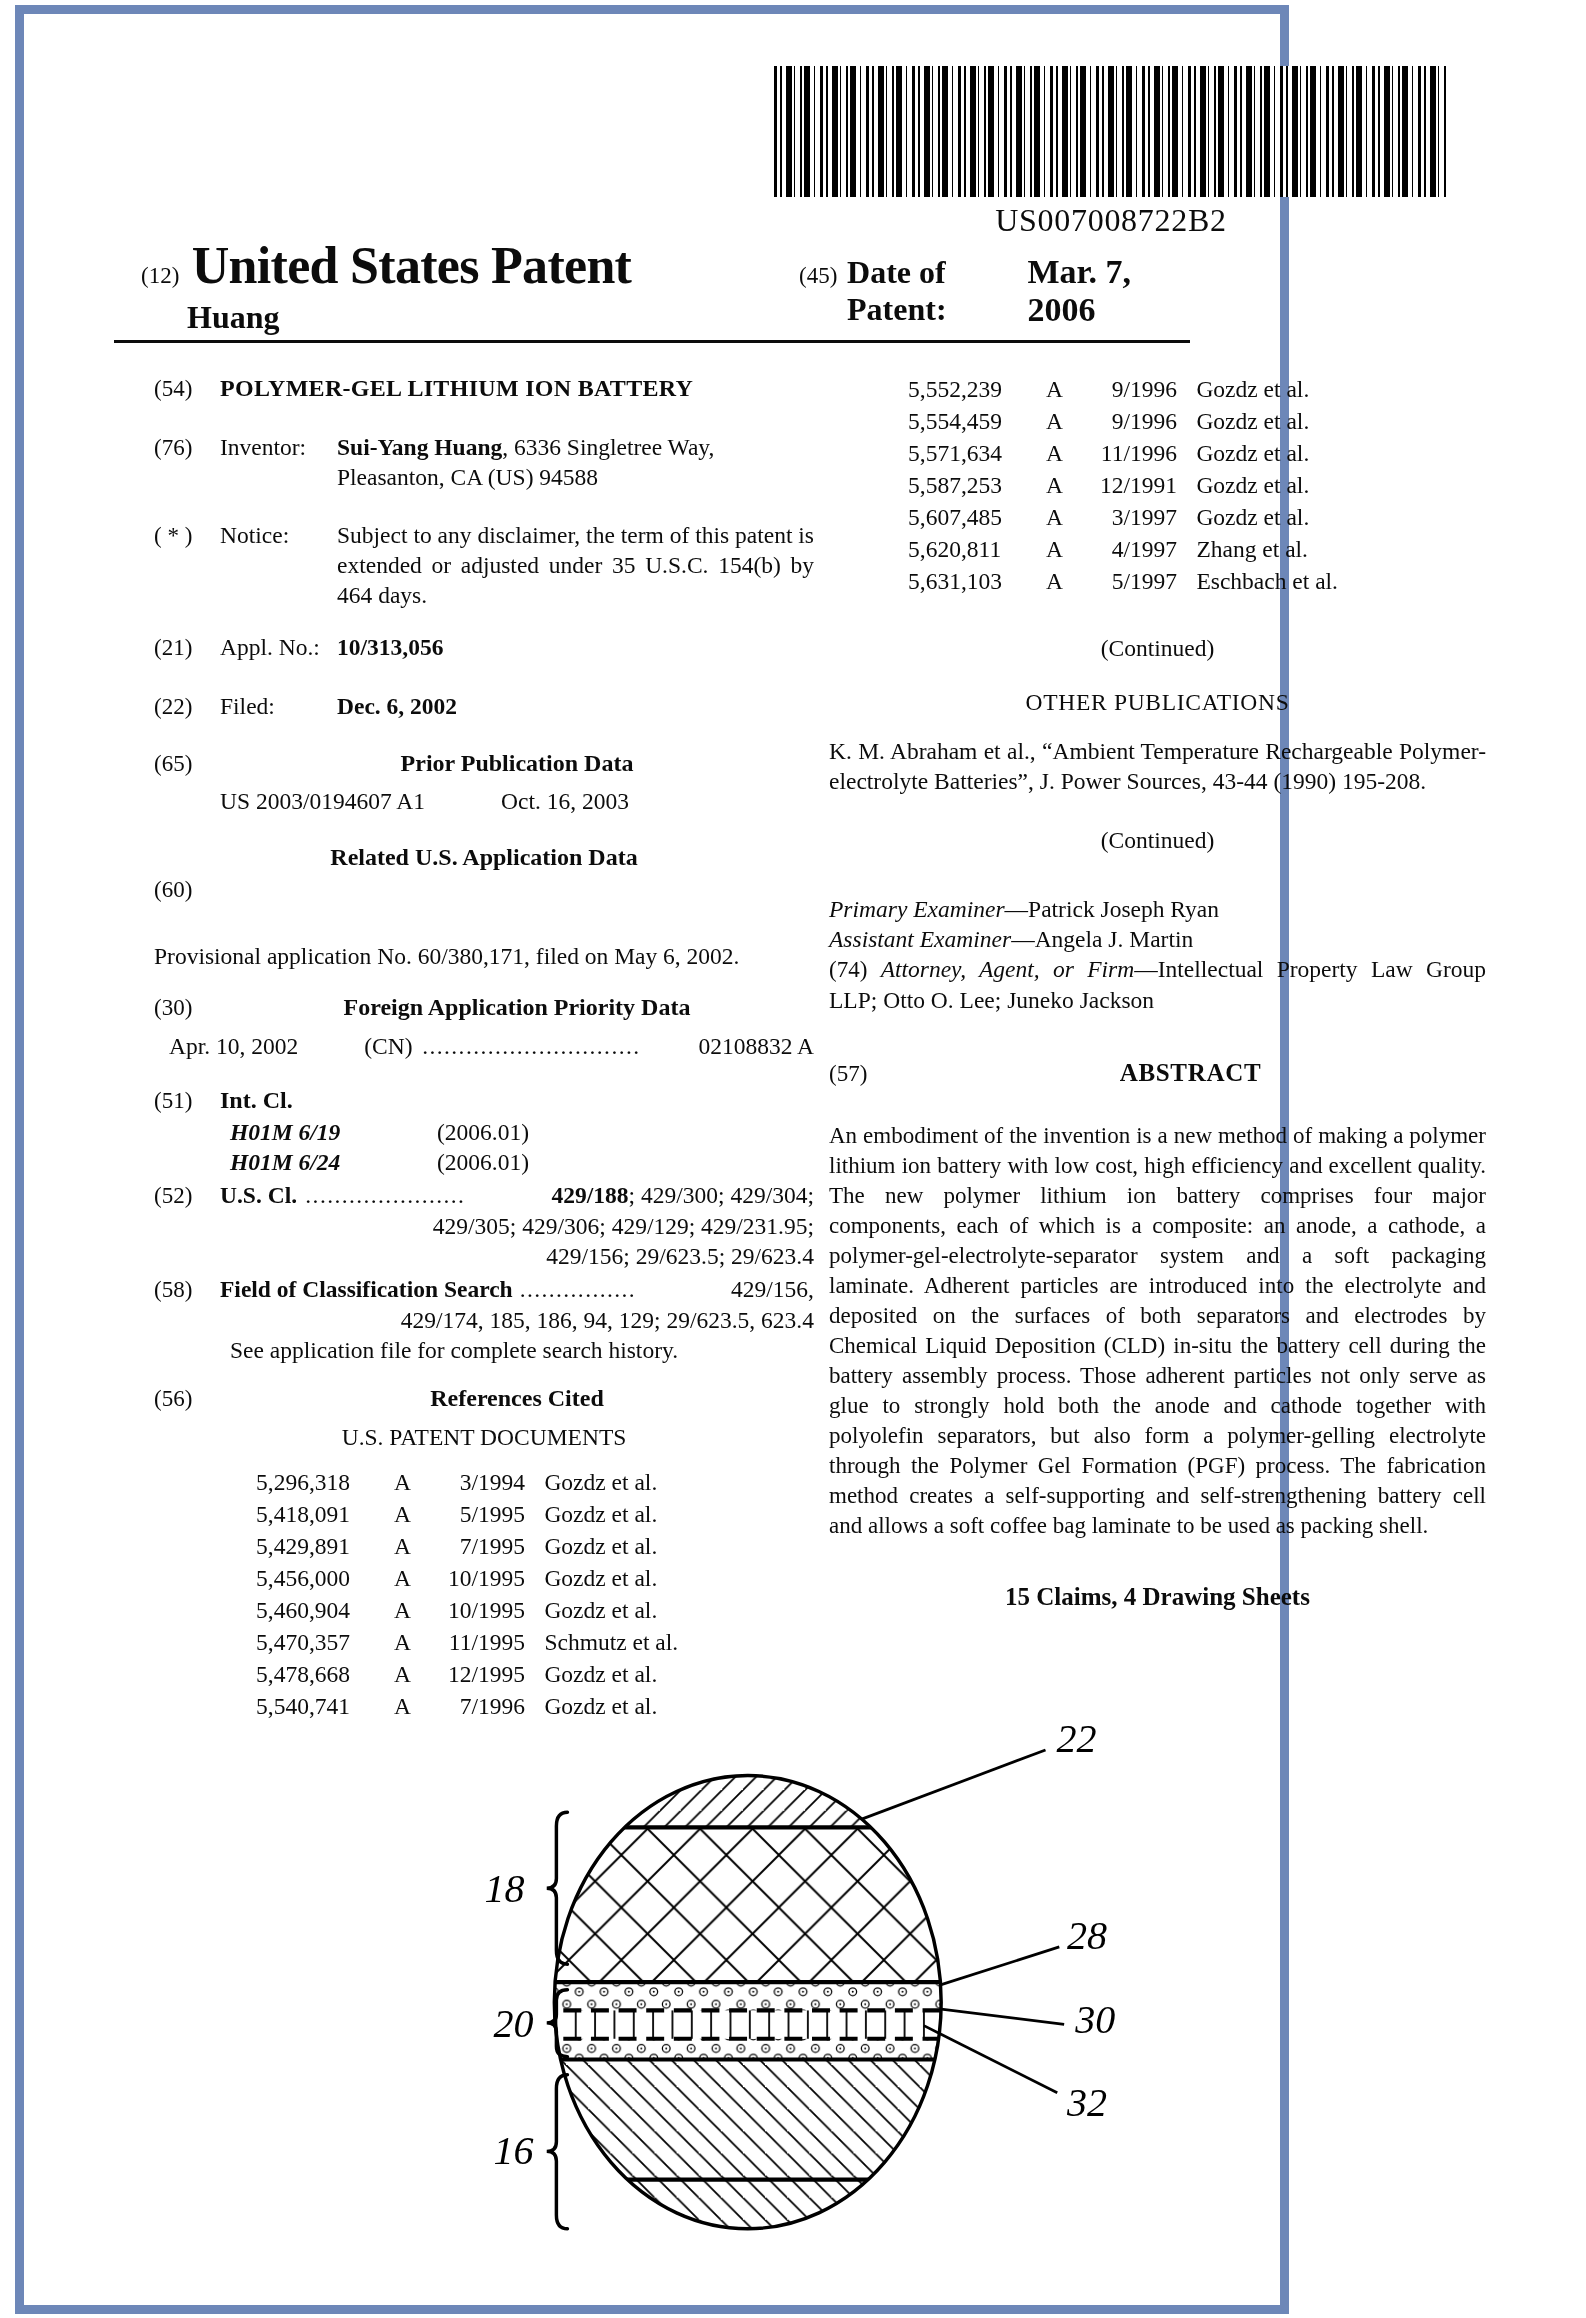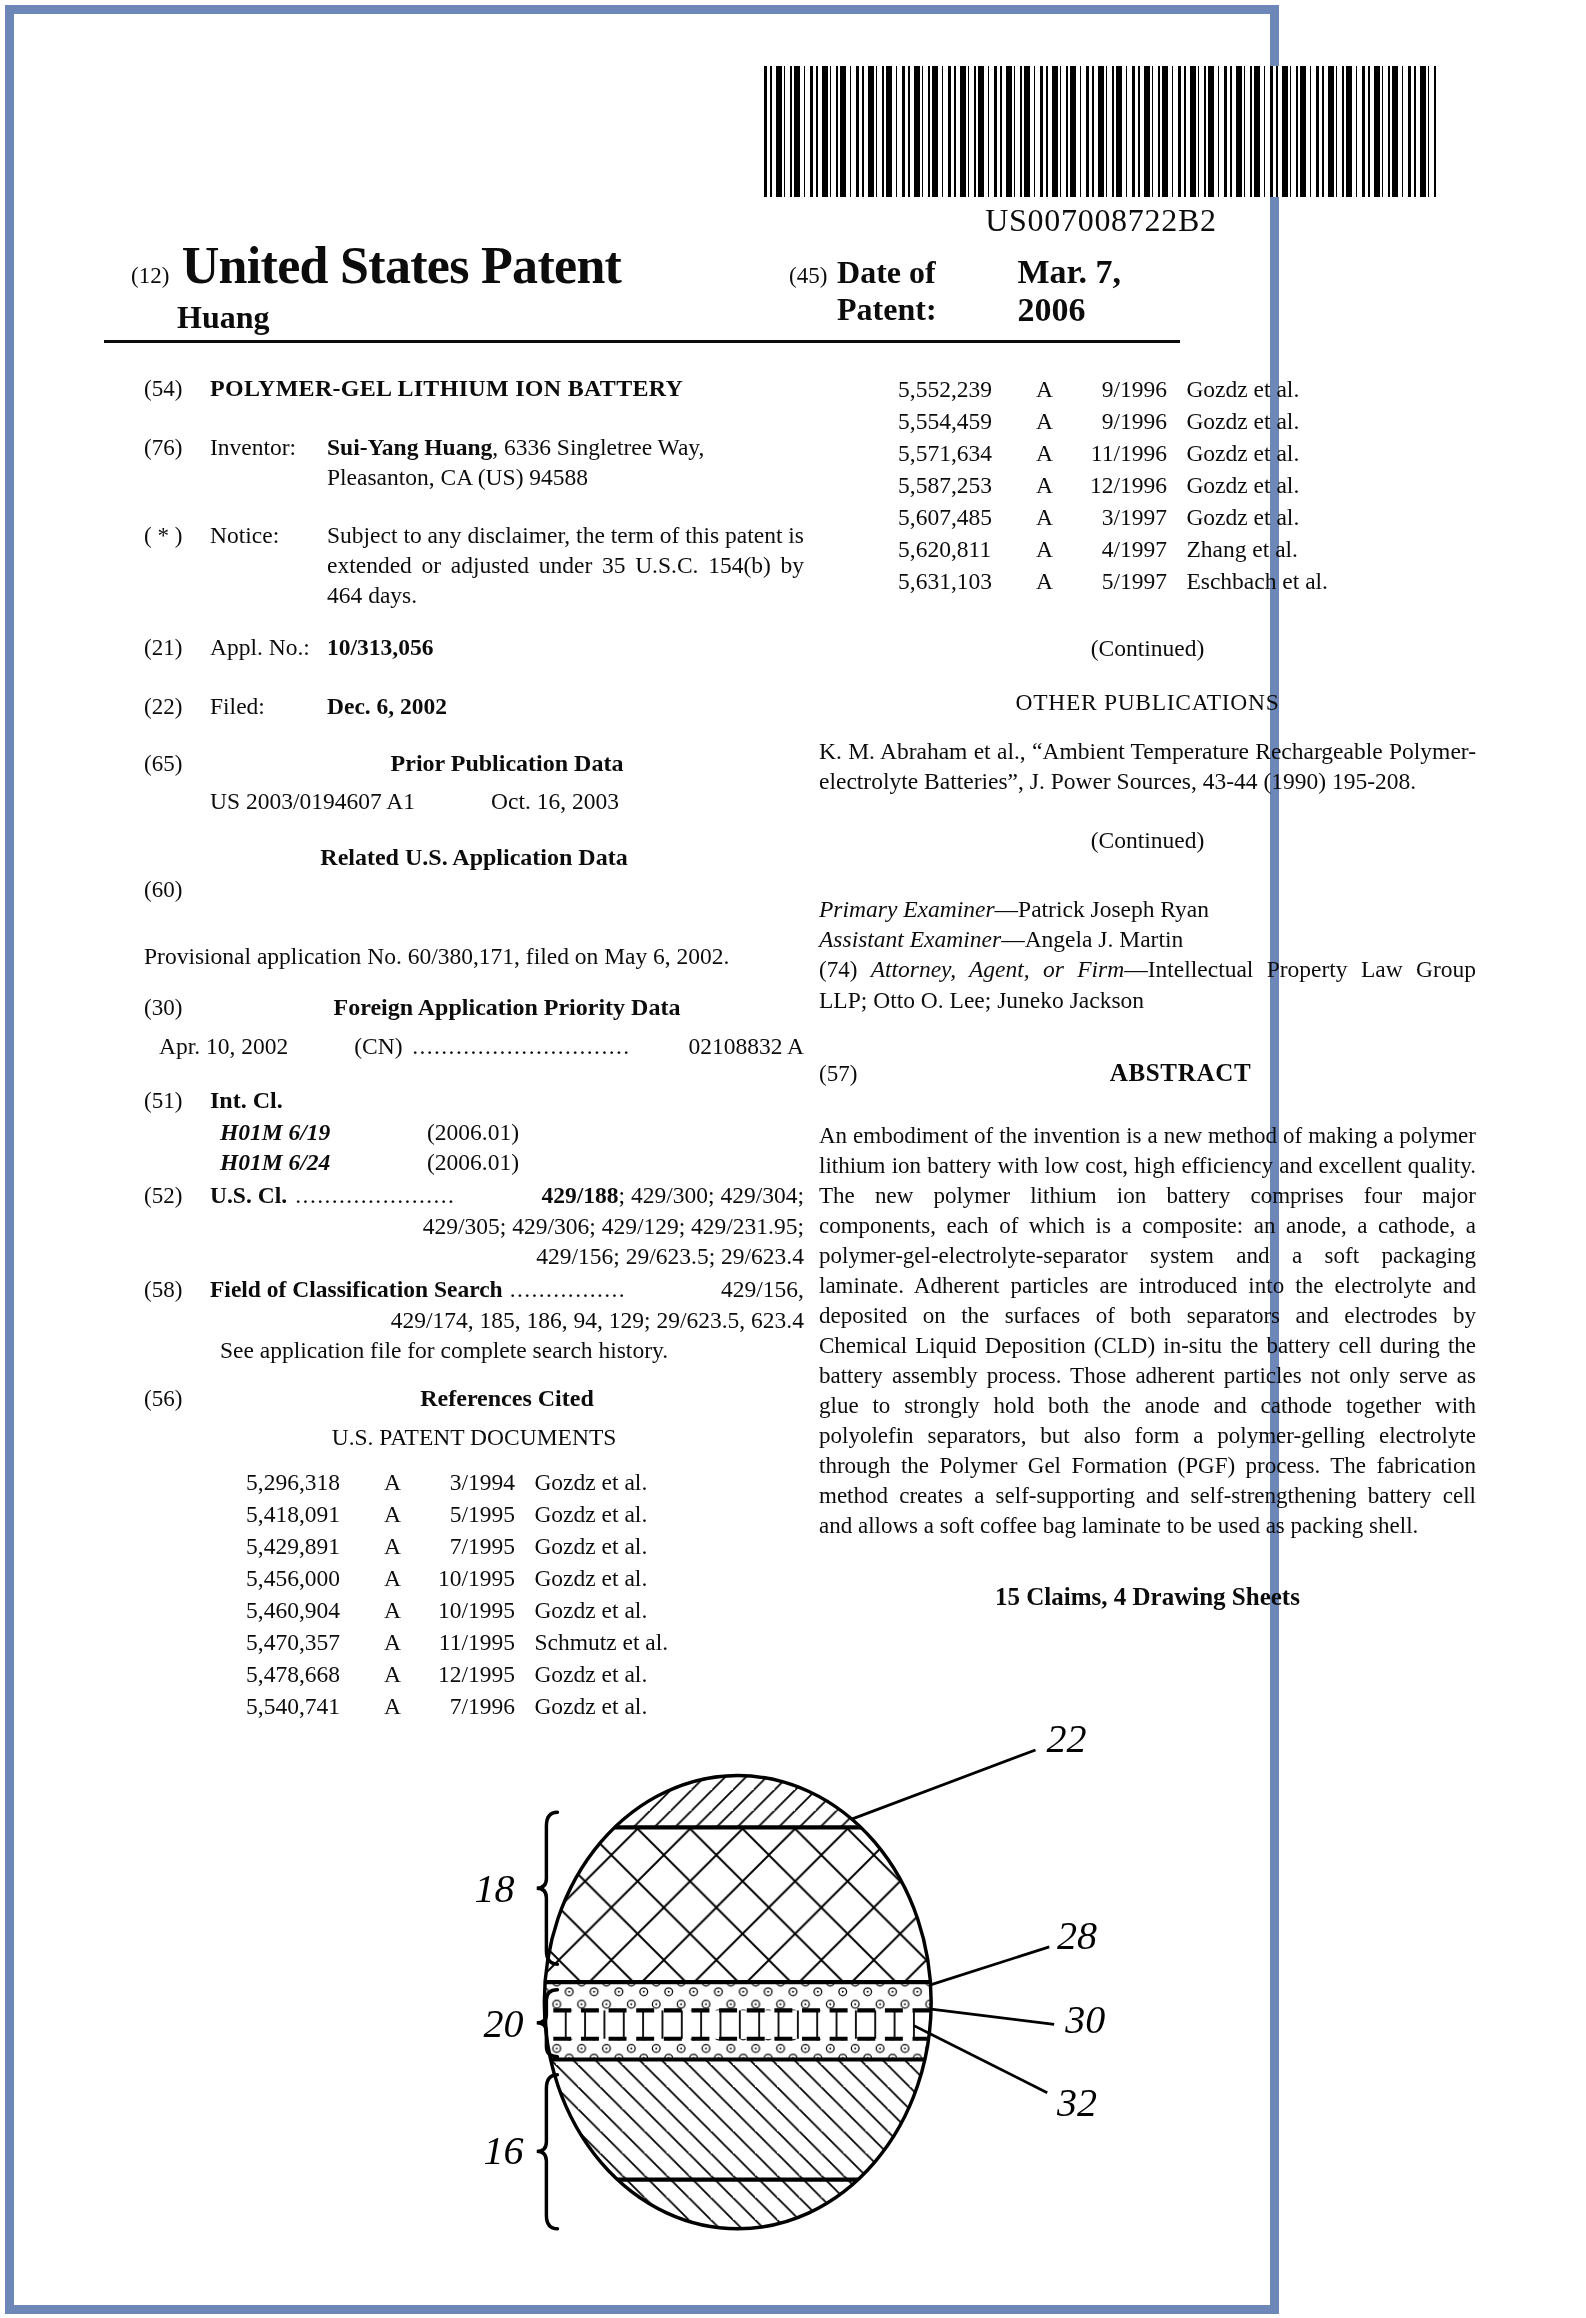--- a/index.html
+++ b/index.html
@@ -1,19 +1,19 @@
 <!DOCTYPE html>
 <html style="--frame-color: #6d87b8;font-size:11px"><head>
 <meta charset="utf-8">
 <style>
   :root { --frame-color:#6d87b8; --ink:#0c0c0c; }
   html,body { margin:0; padding:0; background:#fff; }
   .page {
     position:relative; width:1284px; height:2319px; background:#fff;
-    font-family:"Liberation Serif","DejaVu Serif",serif; color:var(--ink);
+    font-family:"Liberation Serif","DejaVu Serif",serif; color:var(--ink);margin-left:10px;
   }
   .frame { position:absolute; left:4.8px; top:4.8px; right:4.8px; bottom:4.8px;
     border:9px solid var(--frame-color); pointer-events:none; }
 
   
   .barcode { position:absolute; left:764px; top:66px; width:674px; height:131px;
     background:repeating-linear-gradient(90deg,
       #000 0 3.5px,#fff 3.5px 6.2px,#000 6.2px 7.6px,#fff 7.6px 12.4px,
       #000 12.4px 18px,#fff 18px 20px,#000 20px 21.4px,#fff 21.4px 26px,
       #000 26px 28px,#fff 28px 30px,#000 30px 36px,#fff 36px 40px,
@@ -304,21 +304,21 @@
         </div>
       <div class="prow">
           <span class="pno">5,571,634</span>
           <span class="pkind">A</span>
           <span class="pdate">11/1996</span>
           <span class="pname">Gozdz et al.</span>
         </div>
       <div class="prow">
           <span class="pno">5,587,253</span>
           <span class="pkind">A</span>
-          <span class="pdate">12/1996</span>
+          <span class="pdate">12/1991</span>
           <span class="pname">Gozdz et al.</span>
         </div>
       <div class="prow">
           <span class="pno">5,607,485</span>
           <span class="pkind">A</span>
           <span class="pdate">3/1997</span>
           <span class="pname">Gozdz et al.</span>
         </div>
       <div class="prow">
           <span class="pno">5,620,811</span>

